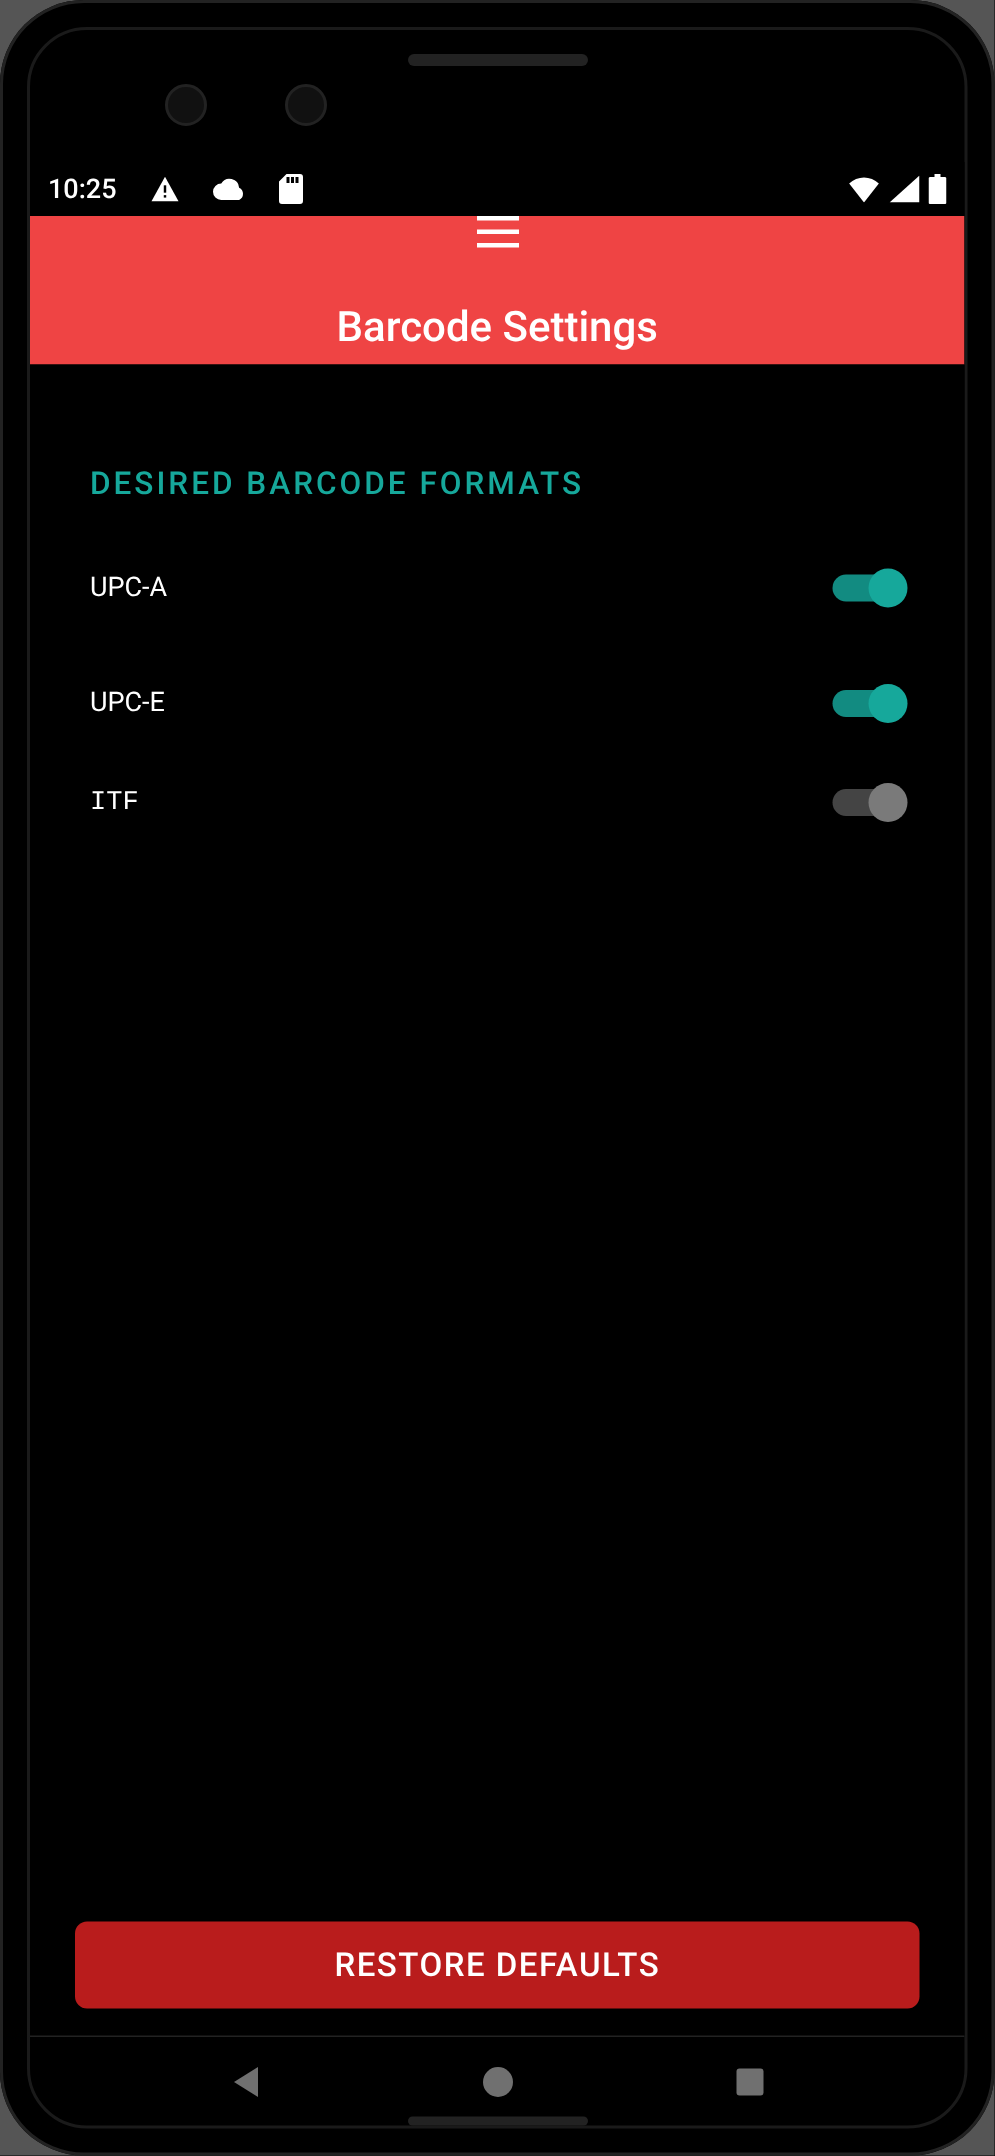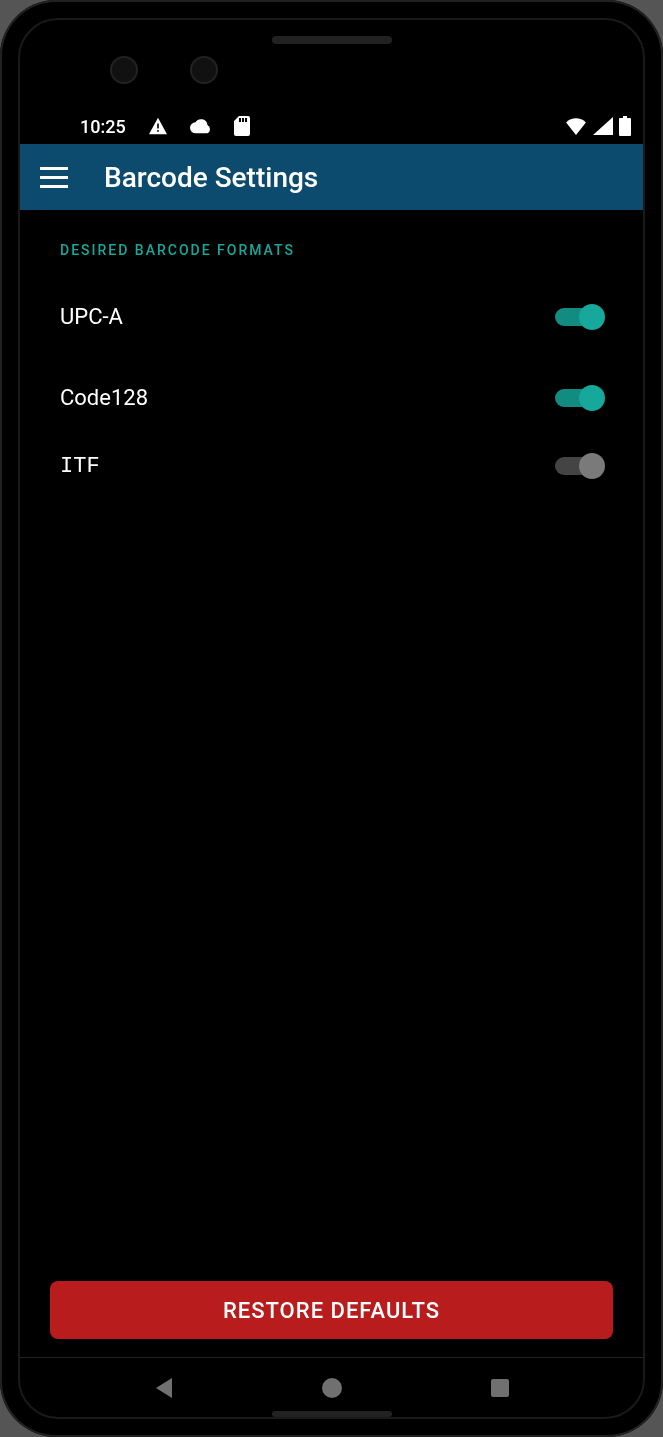--- a/index.html
+++ b/index.html
@@ -77,30 +77,31 @@
     height: 36px;
     background: #000;
     color: #fff;
     display: flex;
     align-items: center;
     justify-content: space-between;
     padding: 0 12px;
     font-size: 18px;
     font-weight: 500;
   }
-  .status-left { display: flex; align-items: center; gap: 22px; margin-left: 48px; }
+  .status-left { display: flex; align-items: center; gap: 22px; }
   .status-right { display: flex; align-items: center; gap: 6px; }
   .status-icon svg { display: block; }
   .app-bar {
-    height: 66px;
-    background: #0c4a6e;
+    height: 99px;
+    background: #ef4444;
     display: flex;
     align-items: center;
     padding: 0 20px;
     gap: 36px;
+    flex-direction: column;
   }
   .menu-btn {
     cursor: pointer;
     display: flex;
     flex-direction: column;
     gap: 6px;
   }
   .menu-line {
     width: 28px;
     height: 3px;
@@ -117,35 +118,36 @@
     position: relative;
     background: #000;
   }
   .scroll-area {
     height: 100%;
     overflow-y: hidden;
     padding: 24px 24px 100px 24px;
   }
   .section-header {
     color: #16a89b;
-    font-size: 14px;
+    font-size: 21px;
     font-weight: 500;
     letter-spacing: 2px;
     padding: 8px 16px 18px 16px;
+    margin-top: 36px;
   }
   .setting-row {
     display: flex;
     align-items: center;
     justify-content: space-between;
     padding: 28px 16px;
     cursor: pointer;
   }
   .setting-label {
     color: #fff;
-    font-size: 22px;
+    font-size: 18px;
     font-weight: 400;
   }
   .switch {
     position: relative;
     width: 48px;
     height: 18px;
     background: #555;
     border-radius: 9px;
   }
   .switch-knob {
@@ -283,33 +285,33 @@
         <div class="scroll-area">
           <div class="section-header">DESIRED BARCODE FORMATS</div>
 
           <div class="setting-row">
             <span class="setting-label">UPC-A</span>
             <div class="switch on">
                 <div class="switch-knob"></div>
               </div>
           </div>
 
-
-
-
-
-
-
-
           <div class="setting-row">
-            <span class="setting-label">Code128</span>
+            <span class="setting-label">UPC-E</span>
             <div class="switch on">
                 <div class="switch-knob"></div>
               </div>
           </div>
+
+
+
+
+
+
+
 
           <div class="setting-row partial-row cut">
             <span class="setting-label">ITF</span>
             <div class="switch off">
                 <div class="switch-knob"></div>
               </div>
           </div>
 
         </div>
 

